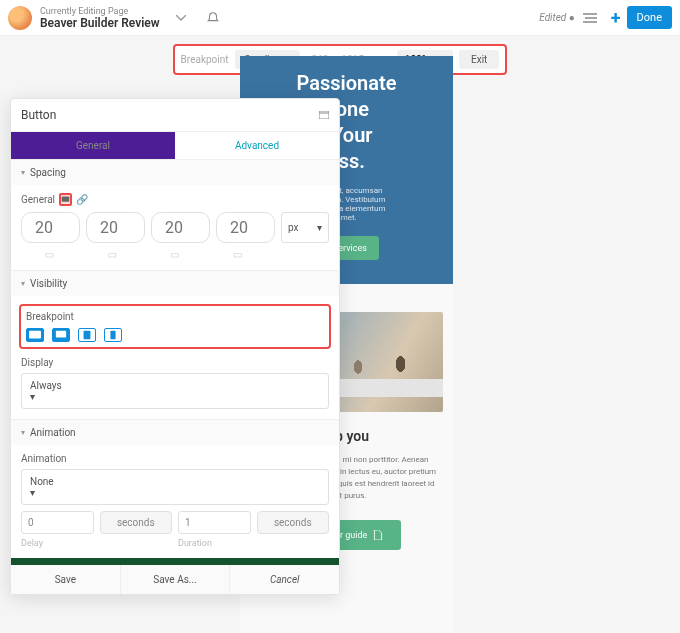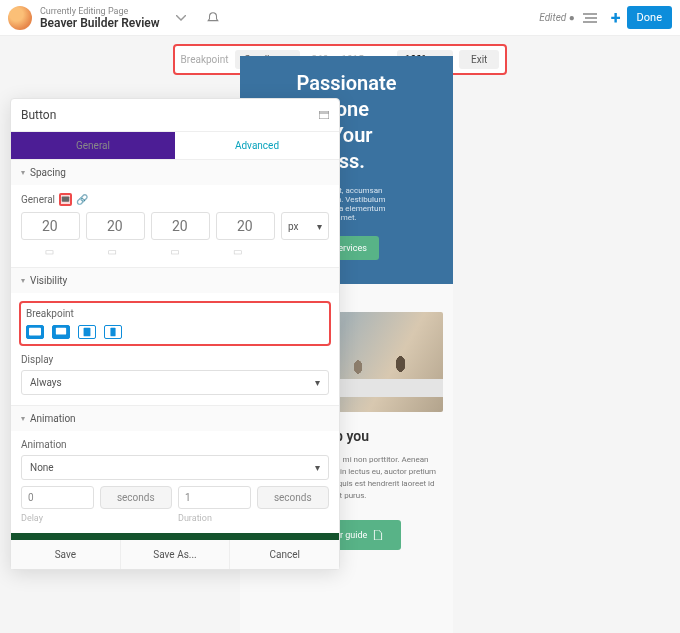--- a/index.html
+++ b/index.html
@@ -50,40 +50,40 @@
   .tab.active { background: #fff; color: #0aa3bd; }
   .sect { border-top: 1px solid #eee; }
   .sect-head { display: flex; align-items: center; padding: 7px 10px; font-size: 10px; color: #555; background: #fafafa; cursor: pointer; }
   .sect-head .caret { margin-right: 5px; font-size: 8px; color: #999; }
   .sect-body { padding: 8px 10px 10px; }
   .row-label { font-size: 10px; color: #666; display: flex; align-items: center; gap: 4px; }
   .hl-badge { display: inline-flex; align-items: center; justify-content: center; width: 13px; height: 13px; background: #ef4a4a33; border: 2px solid #ef4a4a; border-radius: 2px; }
   .hl-badge svg { width: 9px; height: 9px; fill: #666; }
   .link-icon { color: #bbb; font-size: 10px; }
   .margins-row { display: flex; gap: 6px; margin-top: 6px; }
-  .margins-row input { flex: 1; min-width: 0; border: 1px solid #e0e0e0; border-radius: 3px; padding: 5px 20px; font-size: 14px; color: #aaa; }
+  .margins-row input { flex: 1; min-width: 0; border: 1px solid #e0e0e0; border-radius: 10px; padding: 5px 13px; font-size: 16px; color: #aaa; }
   .unit-sel { width: 48px; border: 1px solid #e0e0e0; border-radius: 3px; padding: 5px 6px; font-size: 10px; color: #555; display: flex; align-items: center; justify-content: space-between; cursor: pointer; }
   .devices-row { display: flex; gap: 6px; margin-top: 6px; }
   .devices-row .d { flex: 1; text-align: center; font-size: 10px; color: #ccc; }
   .hl-box { border: 2.5px solid #ef4a4a; border-radius: 4px; padding: 5px; margin: 0 -2px; }
   .hl-box .row-label { font-size: 10px; color: #666; }
   .bp-icons { display: flex; gap: 8px; margin-top: 6px; }
   .bp-icons .bp { width: 18px; height: 14px; border: 1.5px solid #0d8ddb; border-radius: 2px; cursor: pointer; display: flex; align-items: center; justify-content: center; }
   .bp-icons .bp.on { background: #0d8ddb; }
   .bp-icons .bp svg { width: 12px; height: 10px; fill: #0d8ddb; }
   .bp-icons .bp.on svg { fill: #fff; }
-  .full-select { margin-top: 5px; border: 1px solid #e0e0e0; border-radius: 3px; padding: 6px 8px; font-size: 10px; color: #555; display: flex; justify-content: space-between; cursor: pointer; }
+  .full-select { margin-top: 5px; border: 1px solid #e0e0e0; border-radius: 3px; padding: 6px 8px; font-size: 10px; color: #555; display: flex; justify-content: space-between; cursor: pointer; flex-direction: column; }
   .anim-row { display: flex; gap: 6px; margin-top: 6px; }
   .anim-row input { flex: 1; min-width: 0; border: 1px solid #e0e0e0; border-radius: 3px; padding: 5px 6px; font-size: 10px; color: #888; }
   .anim-row .lbl { flex: 1; background: #f5f5f5; border: 1px solid #e0e0e0; border-radius: 4px; padding: 5px 6px; font-size: 10px; color: #888; text-align: center; }
   .smallcaps { display: flex; gap: 6px; margin-top: 4px; }
   .smallcaps div { flex: 1; font-size: 9px; color: #bbb; }
   .panel-actions { display: flex; border-top: 7px solid #14532d; }
   .panel-actions button { flex: 1; background: #fafafa; border: none; border-right: 1px solid #eee; padding: 9px 0; font-size: 10px; color: #555; cursor: pointer; }
-  .panel-actions button:last-child { border-right: none; }
+  .panel-actions button:last-child { border-right: none; font-style: italic; }
 
   .chev { width: 8px; height: 8px; display: inline-block; }
 </style>
 </head>
 <body>
 
 <div class="topbar">
   <div class="logo"></div>
   <div class="title-block">
     <div class="sub">Currently Editing Page</div>

